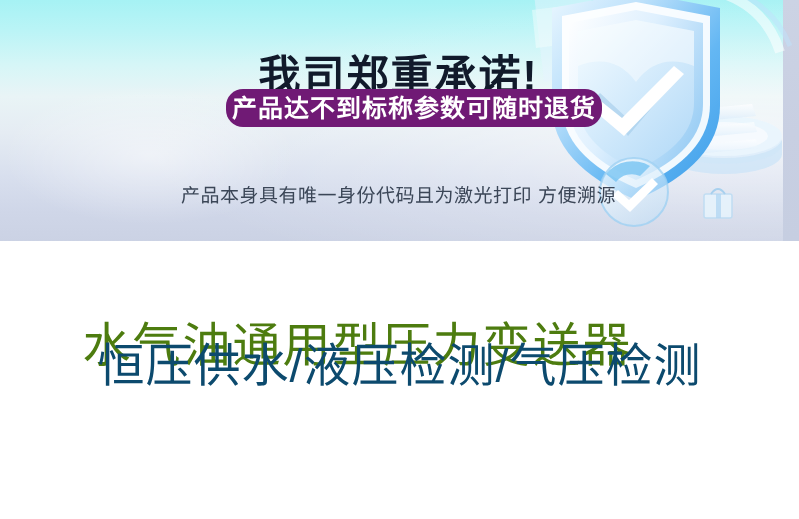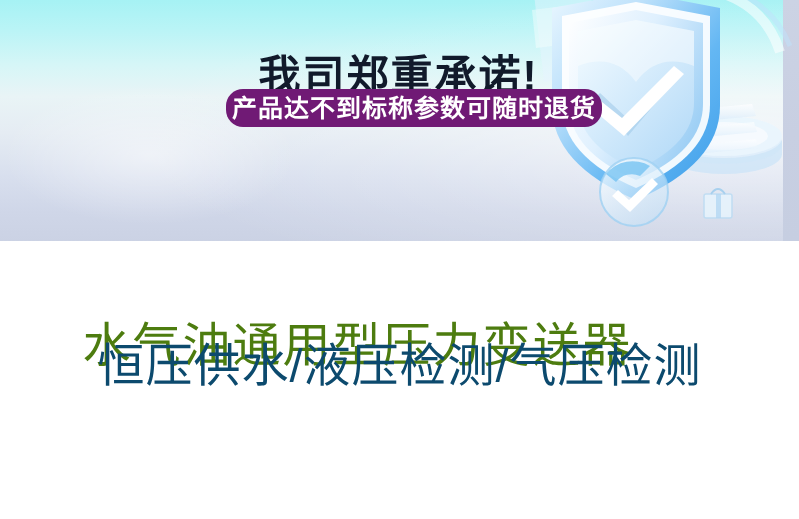--- a/index.html
+++ b/index.html
@@ -311,20 +311,21 @@
         <path d="M190 0 Q244 14 262 60" fill="none" stroke="#bfe2fb" stroke-width="5" opacity="0.5"></path>
       </svg>
     </div>
 
     <div class="promise-content">
       <h1 class="promise-headline">我司郑重承诺!</h1>
 
       <div class="promise-badge">产品达不到标称参数可随时退货</div>
 
 
+      <div class="promise-line promise-line-2">产品本身具有唯一身份代码且为激光打印 方便溯源</div>
     </div>
   </section>
 
   <section class="product-block">
     <h2 class="product-title">水气油通用型压力变送器</h2>
 
     <div class="product-subtitle">恒压供水/液压检测/气压检测</div>
 
   </section>
 

